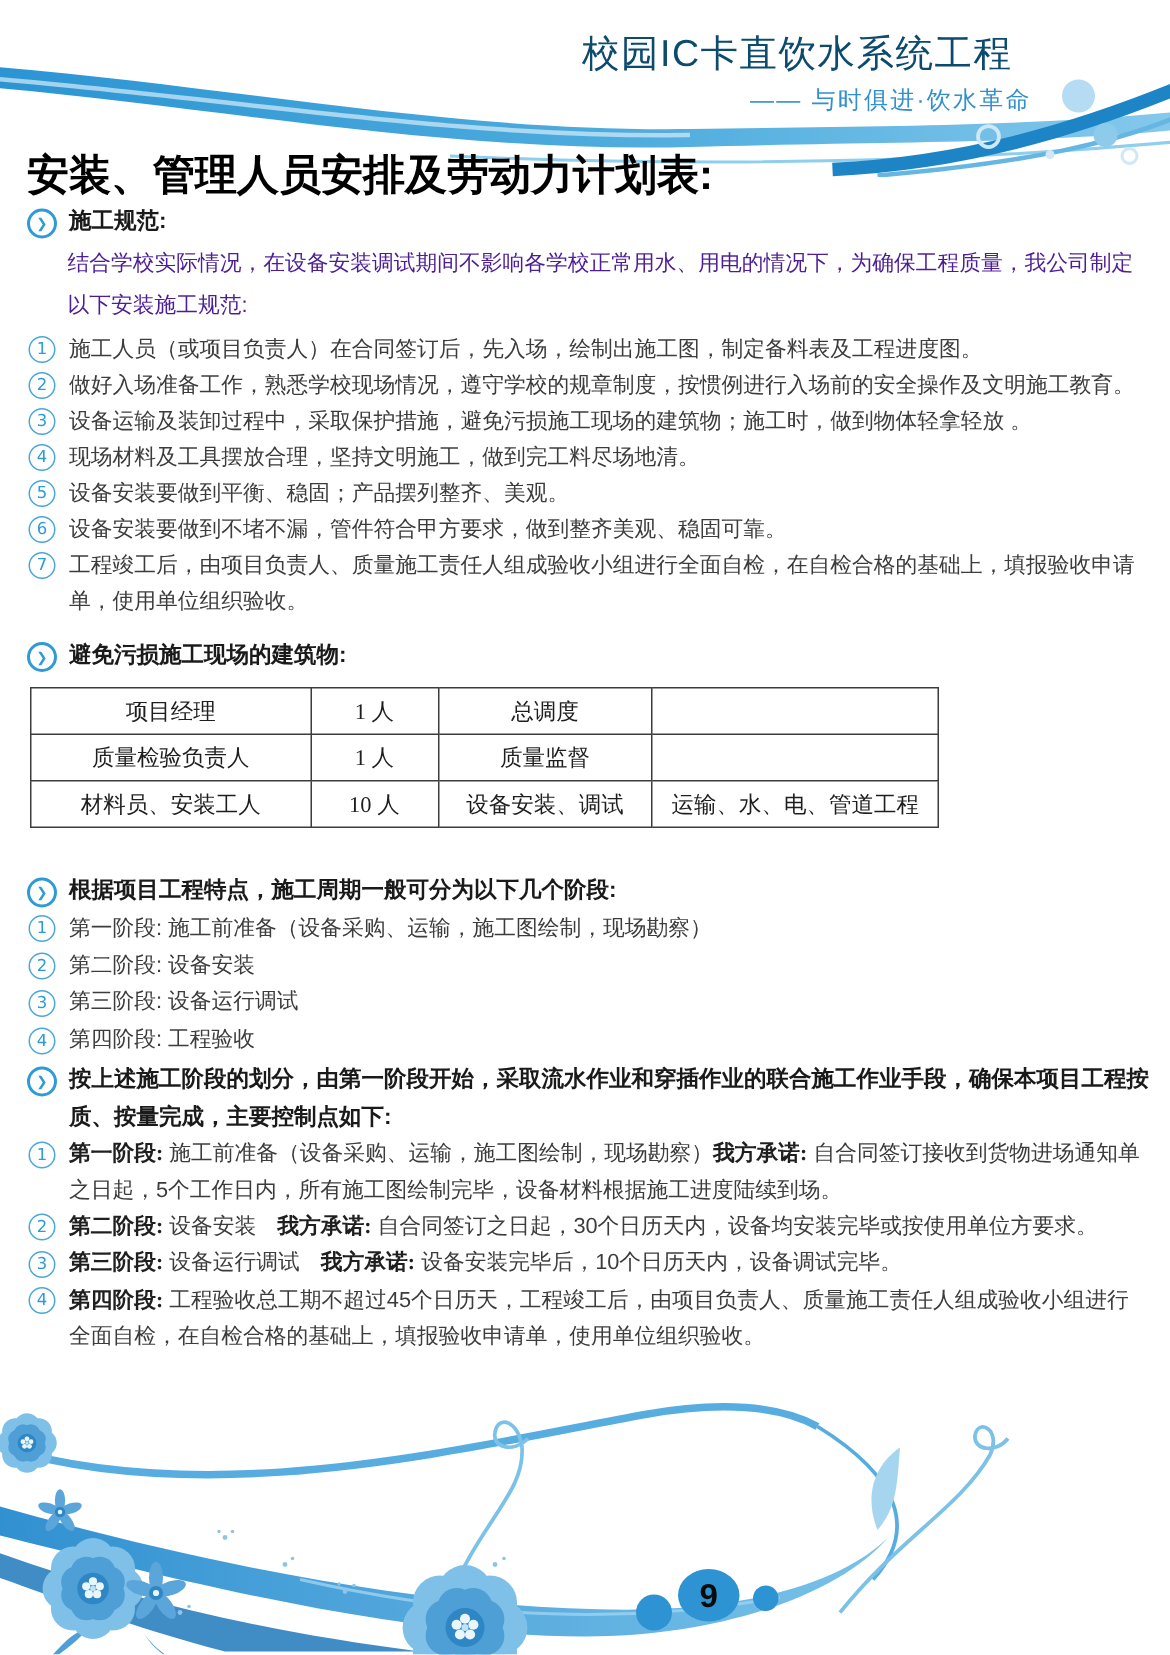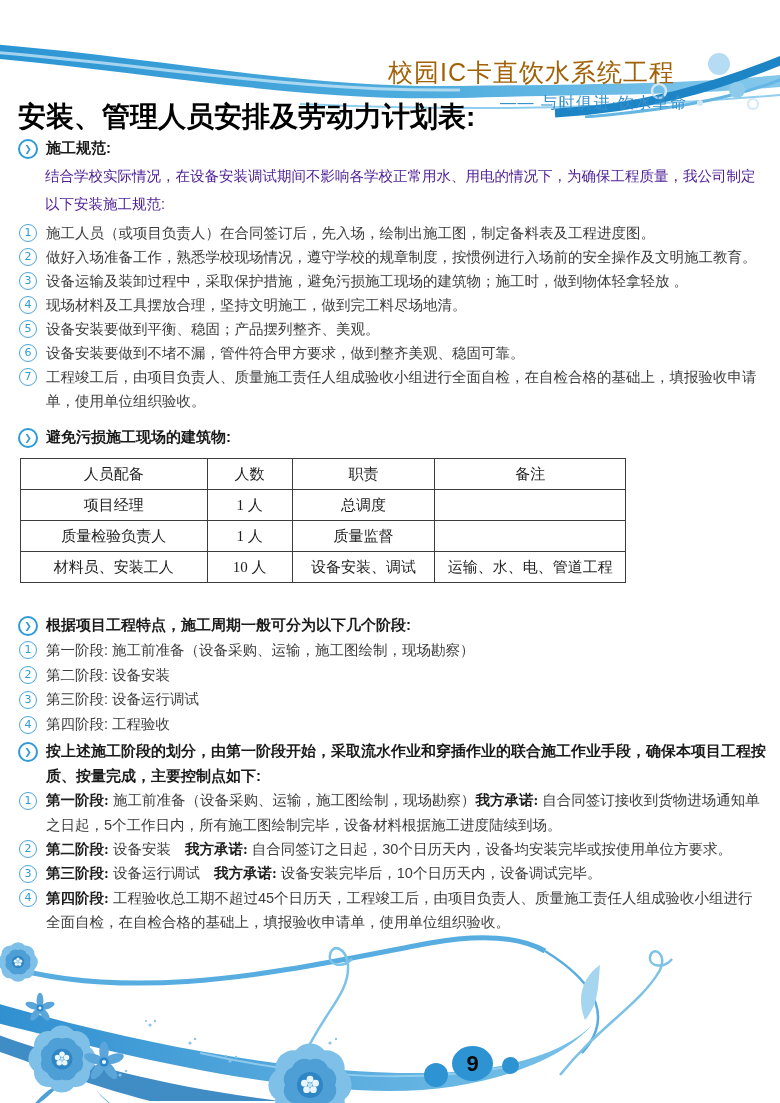--- a/index.html
+++ b/index.html
@@ -5,21 +5,21 @@
   html,body{margin:0;padding:0;}
   body{
     width:780px;height:1103px;position:relative;overflow:hidden;
     background:#ffffff;color:#3c3c3c;
     font-family:"Liberation Sans","DejaVu Sans",sans-serif;
   }
   .deco{position:absolute;left:0;pointer-events:none;}
   #header-wave{top:0;}
   #bottom-deco{bottom:0;}
   .brand{position:absolute;top:21px;left:388px;width:330px;text-align:left;}
-  .brand-title{font-size:25px;letter-spacing:1px;color:#a16207;line-height:30px;margin-top:36px;}
+  .brand-title{font-size:25px;letter-spacing:1px;color:#0c4a6e;line-height:30px;}
   .brand-sub{font-size:16px;color:#3390cc;letter-spacing:1.5px;margin-top:6px;margin-left:112px;}
   #content{position:absolute;top:100px;left:18px;width:748px;}
   h1.page-title{font-size:28px;font-weight:bold;color:#000;margin:0 0 2px 0;line-height:34px;}
   .section-head{display:flex;align-items:flex-start;gap:8px;font-size:15px;font-weight:bold;color:#1a1a1a;line-height:24.6px;margin:2px 0 0 0;}
   .bullet-ic{flex:none;width:16px;height:16px;margin-top:3px;border:2px solid #2e9bd7;border-radius:50%;
     color:#2e9bd7;font-size:9px;line-height:16px;text-align:center;font-weight:bold;}
   .intro{margin:1px 0 3px 27px;font-size:14.5px;line-height:28px;color:#4c1d95;}
   .num-item{display:flex;font-size:14.5px;line-height:24px;color:#3c3c3c;margin:0;}
   .badge{flex:none;width:16px;height:16px;margin:3.5px 9px 0 1px;border-radius:50%;border:1px solid #49a7db;
     color:#2f9bd6;font-size:11px;line-height:16px;text-align:center;font-family:"DejaVu Sans",sans-serif;}
@@ -112,26 +112,20 @@
   </div>
 
   <table class="staff">
     <colgroup>
         <col style="width:187px">
         <col style="width:85px">
         <col style="width:143px">
         <col style="width:191px">
       </colgroup>
     <tbody>
-        <tr>
-      <td>人员配备</td>
-      <td>人数</td>
-      <td>职责</td>
-      <td>备注</td>
-    </tr>
     <tr>
       <td>项目经理</td>
       <td>1 人</td>
       <td>总调度</td>
       <td></td>
     </tr>
     <tr>
       <td>质量检验负责人</td>
       <td>1 人</td>
       <td>质量监督</td>

